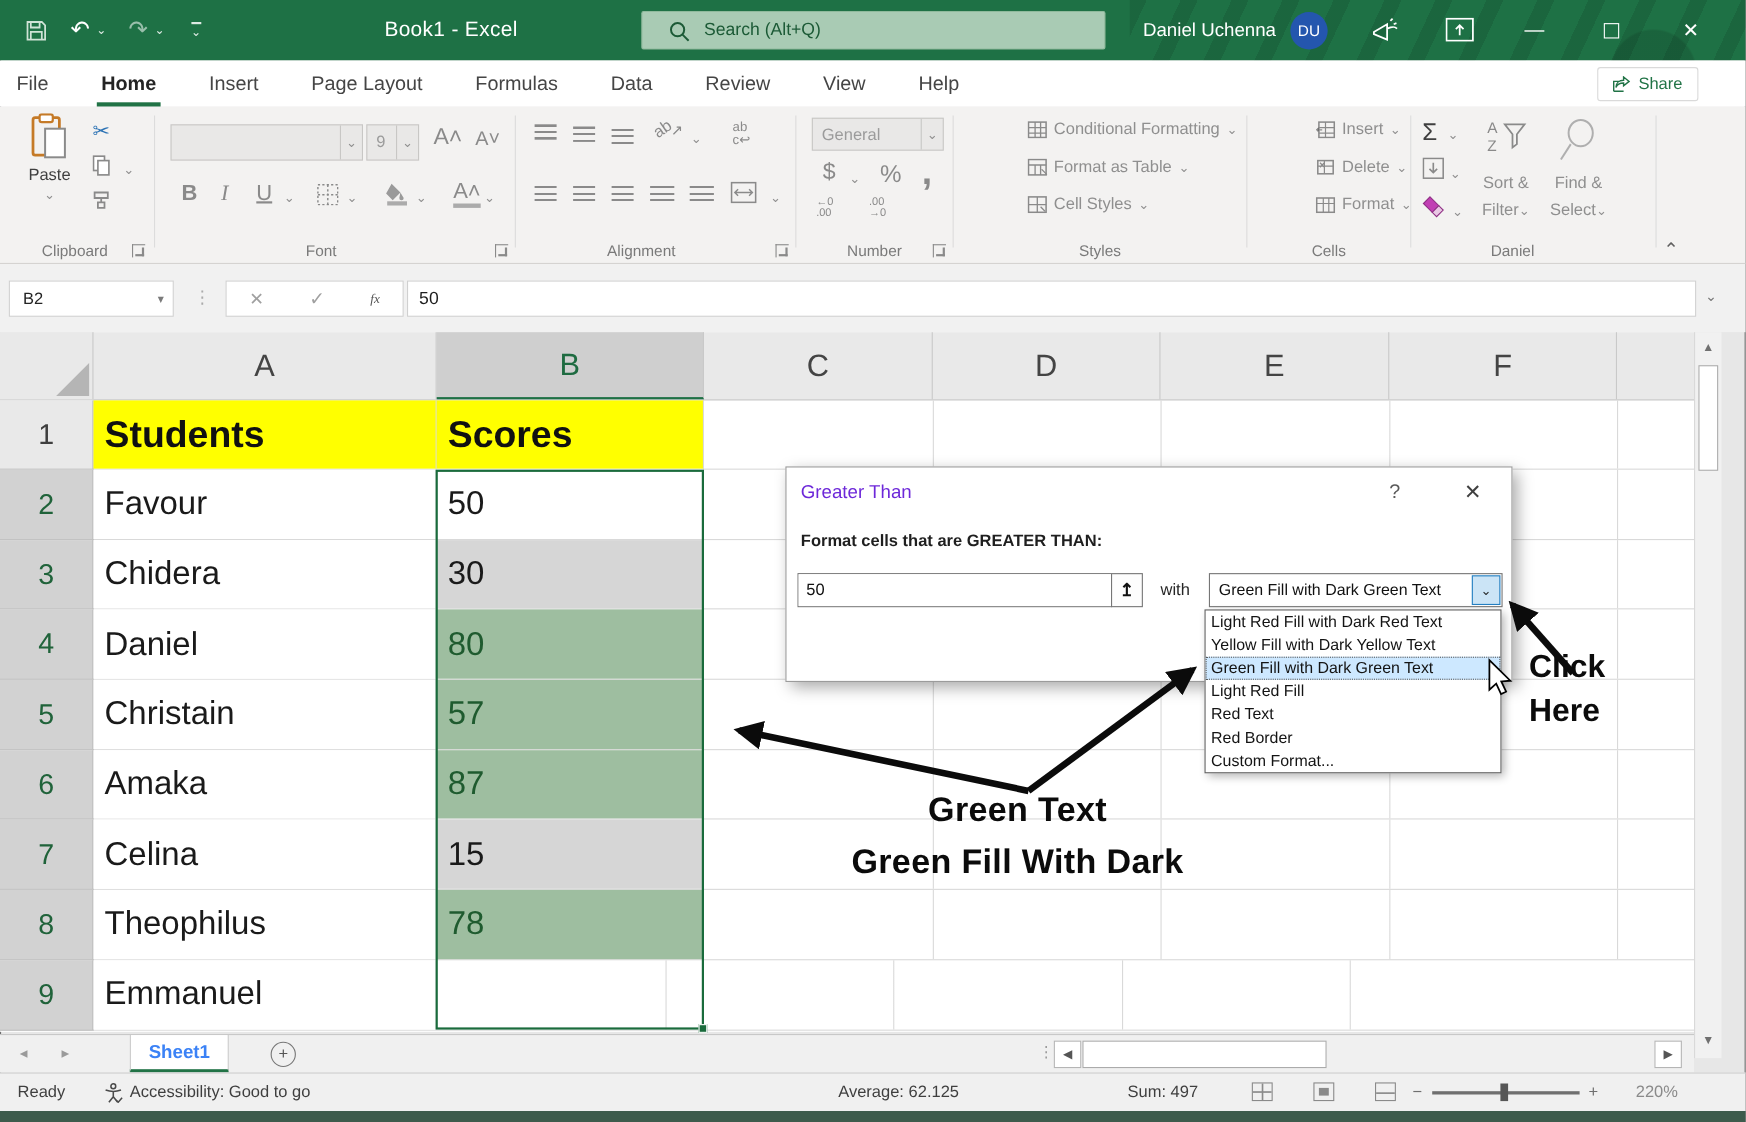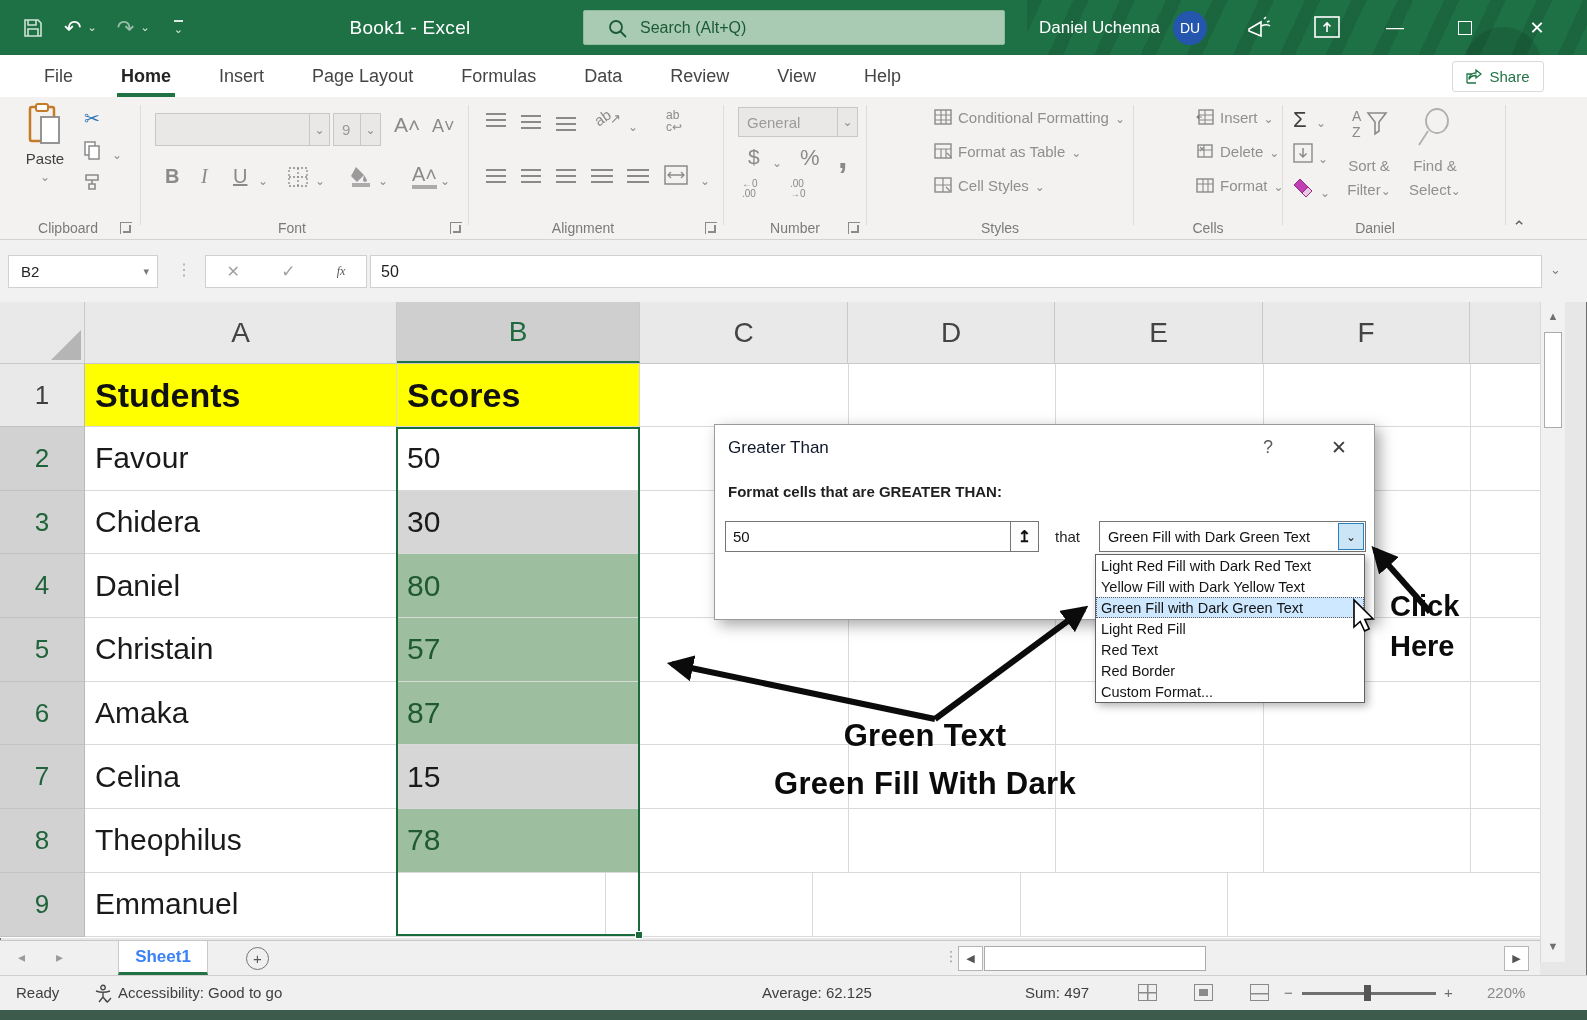--- a/index.html
+++ b/index.html
@@ -26,39 +26,39 @@
   .searchbox { position:absolute; left:583px; top:10px; width:422px; height:35px; background:#A9CBB4; border:1px solid #8FBA9C; border-radius:2px; display:flex; align-items:center; gap:14px; padding-left:56px; z-index:2; }
   .searchbox input { border:none; outline:none; background:transparent; font-size:16px; color:#1C5A36; width:300px; font-family:"Liberation Sans",sans-serif; }
   .searchbox input::placeholder { color:#1C5A36; opacity:1; }
   .user-name { position:absolute; left:1020px; top:0; width:140px; height:55px; display:flex; align-items:center; justify-content:flex-end; font-size:17px; z-index:2; }
   .avatar { position:absolute; left:1173px; top:11px; width:34px; height:34px; border-radius:50%; background:#2456AE; color:#fff; display:flex; align-items:center; justify-content:center; font-size:14px; z-index:2; }
   .win-btn { position:absolute; top:0; height:55px; width:46px; display:flex; align-items:center; justify-content:center; color:#fff; font-size:18px; z-index:2; }
   .maxbox { width:14px; height:14px; border:1.6px solid #fff; }
   .tb-icon { z-index:2; }
 
   
-  .menubar { position:absolute; left:0; top:55px; width:1587px; height:42px; background:#fff; display:flex; align-items:center; gap:44px; padding-left:42px; font-size:18px; color:#454545; }
+  .menubar { position:absolute; left:0; top:55px; width:1587px; height:42px; background:#fff; display:flex; align-items:center; gap:44px; padding-left:13px; font-size:18px; color:#454545; }
   .mtab { position:relative; padding:6px 2px; cursor:default; }
   .mtab.active { color:#242424; font-weight:bold; }
   .mtab.active::after { content:""; position:absolute; left:-2px; right:-2px; bottom:-4px; height:4px; background:#217346; }
   .share-btn { position:absolute; left:1452px; top:61px; width:92px; height:31px; background:#fff; border:1px solid #DADADA; border-radius:3px; display:flex; align-items:center; justify-content:center; gap:7px; color:#217346; font-size:15px; }
 
   
   .ribbon { position:absolute; left:0; top:97px; width:1587px; height:143px; background:#F3F2F1; border-bottom:1px solid #D5D3D1; font-size:15px; color:#8F8F8F; }
   .rdiv { position:absolute; top:8px; height:120px; width:1px; background:#DCDCDC; }
   .rlabel { position:absolute; top:123px; font-size:14px; color:#7A7A7A; text-align:center; }
   .launcher { position:absolute; top:125px; width:12px; height:12px; border-left:1px solid #8a8a8a; border-top:1px solid #8a8a8a; }
   .launcher::after { content:""; position:absolute; right:1px; bottom:1px; width:6px; height:6px; border-right:2px solid #8a8a8a; border-bottom:2px solid #8a8a8a; }
   .chev::after { content:"⌄"; font-size:12px; color:#8F8F8F; line-height:1; }
   .gi { color:#8A8A8A; }
   .combo { background:#E9E8E7; border:1px solid #C8C7C5; display:flex; align-items:center; color:#9B9B9B; }
   .combo .arr { margin-left:auto; width:20px; text-align:center; border-left:1px solid #C8C7C5; align-self:stretch; display:flex; align-items:center; justify-content:center; }
   .mini2 { display:flex; flex-direction:column; font-size:10px; line-height:10px; color:#8A8A8A; }
   .lines-icon { display:inline-block; width:20px; height:14px; background:repeating-linear-gradient(to bottom,#8A8A8A 0 2px,transparent 2px 6px); }
-  .rowitem { position:absolute; display:flex; align-items:flex-start; gap:6px;padding-left:48px; }
+  .rowitem { position:absolute; display:flex; align-items:flex-end; gap:6px;padding-left:48px; }
 
   
   .fbar { position:absolute; left:0; top:240px; width:1587px; height:62px; background:#F1F1F1; }
   .namebox { position:absolute; left:8px; top:15px; width:150px; height:33px; background:#fff; border:1px solid #D0D0D0; display:flex; align-items:center; padding-left:12px; font-size:15px; color:#242424; }
   .namebox .na { margin-left:auto; margin-right:8px; color:#7A7A7A; font-size:11px; }
   .fdots { position:absolute; left:176px; top:20px; color:#ABABAB; font-size:16px; letter-spacing:1px; }
   .fxbox { position:absolute; left:205px; top:15px; width:162px; height:33px; background:#fff; border:1px solid #D0D0D0; display:flex; align-items:center; justify-content:space-around; }
   .finput { position:absolute; left:370px; top:15px; width:1172px; height:33px; background:#fff; border:1px solid #D0D0D0; }
   .finput input { width:100%; height:100%; border:none; outline:none; font-size:16px; padding-left:10px; color:#1f1f1f; background:transparent; font-family:"Liberation Sans",sans-serif; }
   .fchev { position:absolute; left:1550px; top:22px; color:#7A7A7A; font-size:13px; }
@@ -110,21 +110,21 @@
       linear-gradient(#8A8A8A,#8A8A8A) 50% 0/1.5px 100% no-repeat,
       linear-gradient(#8A8A8A,#8A8A8A) 0 50%/100% 1.5px no-repeat; }
   .viewicon.pl { background:linear-gradient(#8A8A8A,#8A8A8A) 50% 50%/9px 7px no-repeat; }
   .viewicon.pb { background:linear-gradient(#8A8A8A,#8A8A8A) 0 60%/100% 1.5px no-repeat; }
   .zoomtrack { position:absolute; left:1302px; top:16px; width:134px; height:2.5px; background:#6F6F6F; }
   .zoomthumb { position:absolute; left:1364px; top:9px; width:7px; height:16px; background:#565656; }
   .bottomstrip { position:absolute; left:0; top:1010px; width:1587px; height:10px; background:#3D5B4C; }
 
   
   .dialog { position:absolute; left:714px; top:424px; width:661px; height:196px; background:#fff; border:1px solid #9B9B9B; box-shadow:5px 5px 14px rgba(0,0,0,.35); z-index:30; font-size:15px; color:#262626; }
-  .dlg-title { position:absolute; left:13px; top:13px; font-size:17px; color:#0f172a; }
+  .dlg-title { position:absolute; left:13px; top:13px; font-size:17px; color:#6d28d9; }
   .dlg-help { position:absolute; left:548px; top:12px; font-size:18px; color:#5A5A5A; }
   .dlg-close { position:absolute; left:616px; top:11px; font-size:19px; color:#404040; }
   .dlg-prompt { position:absolute; left:13px; top:58px; font-weight:bold; font-size:15px; color:#1F1F1F; }
   .dlg-input { position:absolute; left:10px; top:96px; width:286px; height:31px; border:1px solid #767676; }
   .dlg-input input { width:100%; height:100%; border:none; outline:none; font-size:15px; padding-left:7px; font-family:"Liberation Sans",sans-serif; color:#111; }
   .dlg-collapse { position:absolute; left:295px; top:96px; width:29px; height:31px; border:1px solid #767676; background:#FDFDFD; display:flex; align-items:center; justify-content:center; font-size:16px; font-weight:bold; color:#111; }
   .dlg-with { position:absolute; left:340px; top:103px; }
   .dlg-combo { position:absolute; left:384px; top:96px; width:267px; height:31px; border:1px solid #767676; display:flex; align-items:center; padding-left:8px; font-size:14.5px; color:#111; }
   .dlg-combo .cbtn { position:absolute; right:1px; top:1px; bottom:1px; width:26px; background:#CBE4F6; border:1px solid #2680C2; display:flex; align-items:center; justify-content:center; color:#1F1F1F; font-size:12px; }
   .dropdown { position:absolute; left:1095px; top:554px; width:270px; background:#fff; border:1px solid #616161; box-shadow:3px 3px 8px rgba(0,0,0,.3); z-index:35; }
@@ -522,21 +522,21 @@
   <span class="dlg-title">Greater Than</span>
   <span class="dlg-help">?</span>
   <span class="dlg-close">✕</span>
   <span class="dlg-prompt">Format cells that are GREATER THAN:</span>
   <div class="dlg-input">
     <input type="text" readonly="" value="50" style="">
   </div>
   <div class="dlg-collapse">
       <span>↥</span>
     </div>
-  <span class="dlg-with">that</span>
+  <span class="dlg-with">with</span>
   <div class="dlg-combo">
     <span>Green Fill with Dark Green Text</span>
     <span class="cbtn">
         <span>⌄</span>
       </span>
   </div>
 </div>
 
 <div class="dropdown">
   <div class="opt">Light Red Fill with Dark Red Text</div>

